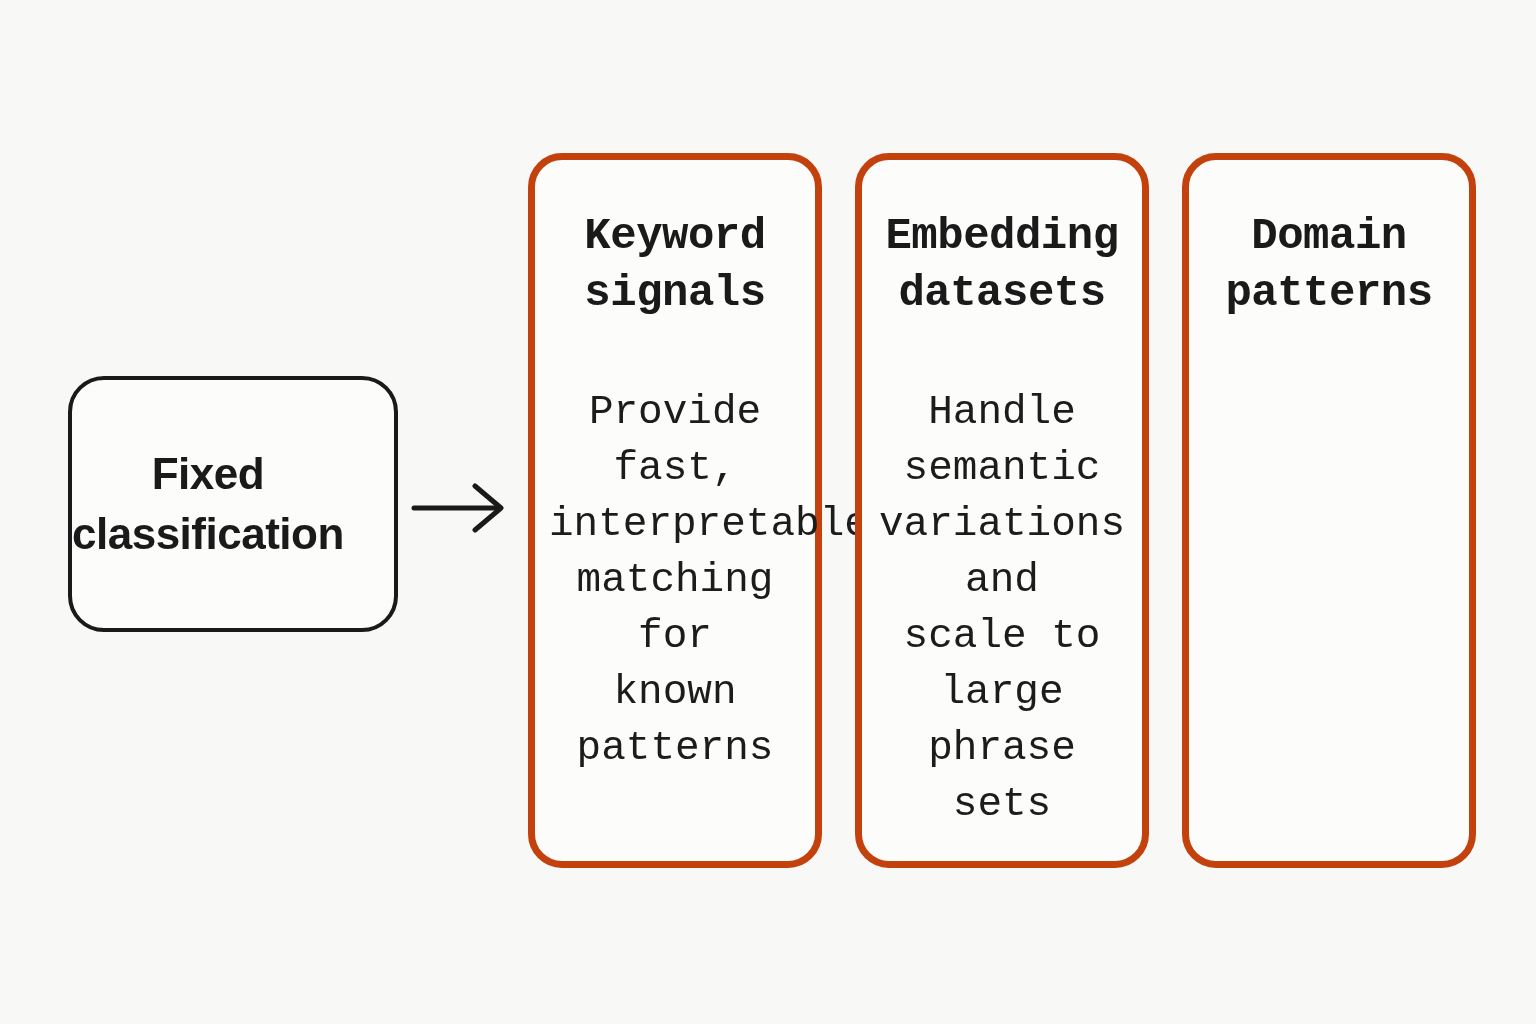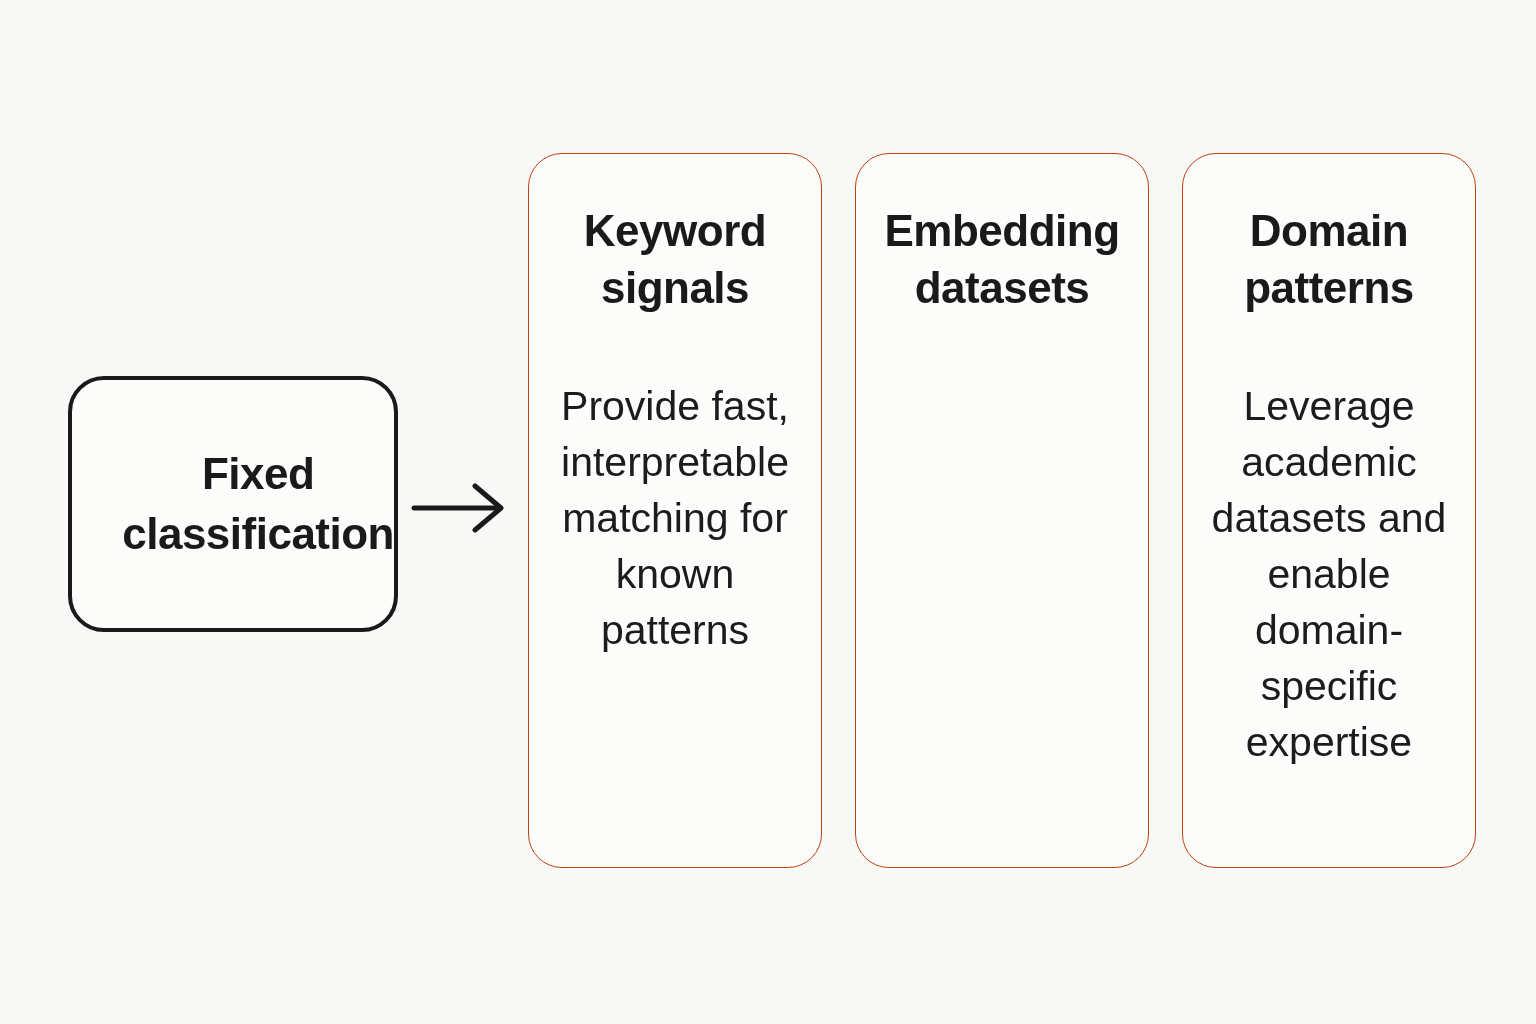--- a/index.html
+++ b/index.html
@@ -24,21 +24,21 @@
     left: 68px;
     top: 376px;
     width: 330px;
     height: 256px;
     box-sizing: border-box;
     border: 4px solid #1a1a1a;
     border-radius: 36px;
     background: #fcfcfb;
     display: flex;
     align-items: center;
-    justify-content: flex-end;
+    justify-content: flex-start;
     text-align: center;
   }
   .node-label {
     font-size: 44px;
     font-weight: 700;
     line-height: 60px;
     letter-spacing: -0.5px;
     white-space: pre-line;
   }
   .flow-arrow {
@@ -52,25 +52,26 @@
     position: absolute;
     left: 528px;
     top: 153px;
     display: flex;
     gap: 33px;
   }
   .card {
     width: 294px;
     height: 715px;
     box-sizing: border-box;
-    border: 1px solid #c2410c;
+    border: 7px solid #c2410c;
     border-radius: 34px;
     background: #fcfcfb;
     padding: 48px 14px 0 14px;
     text-align: center;
+    font-family: Liberation Mono, monospace;
   }
   .card-title {
     font-size: 44px;
     font-weight: 700;
     line-height: 57px;
     letter-spacing: -0.5px;
     white-space: pre-line;
   }
   .card-body {
     margin-top: 62px;
@@ -105,28 +106,27 @@
       <div class="card-body">Provide fast,
 interpretable
 matching for
 known
 patterns</div>
     </div>
 
     <div class="card">
       <div class="card-title">Embedding
 datasets</div>
+      <div class="card-body">Handle
+semantic
+variations and
+scale to large
+phrase sets</div>
     </div>
 
     <div class="card">
       <div class="card-title">Domain
 patterns</div>
-      <div class="card-body">Leverage
-academic
-datasets and
-enable
-domain-specific
-expertise</div>
     </div>
 
   </div>
 
 </div>
 
 </body></html>

